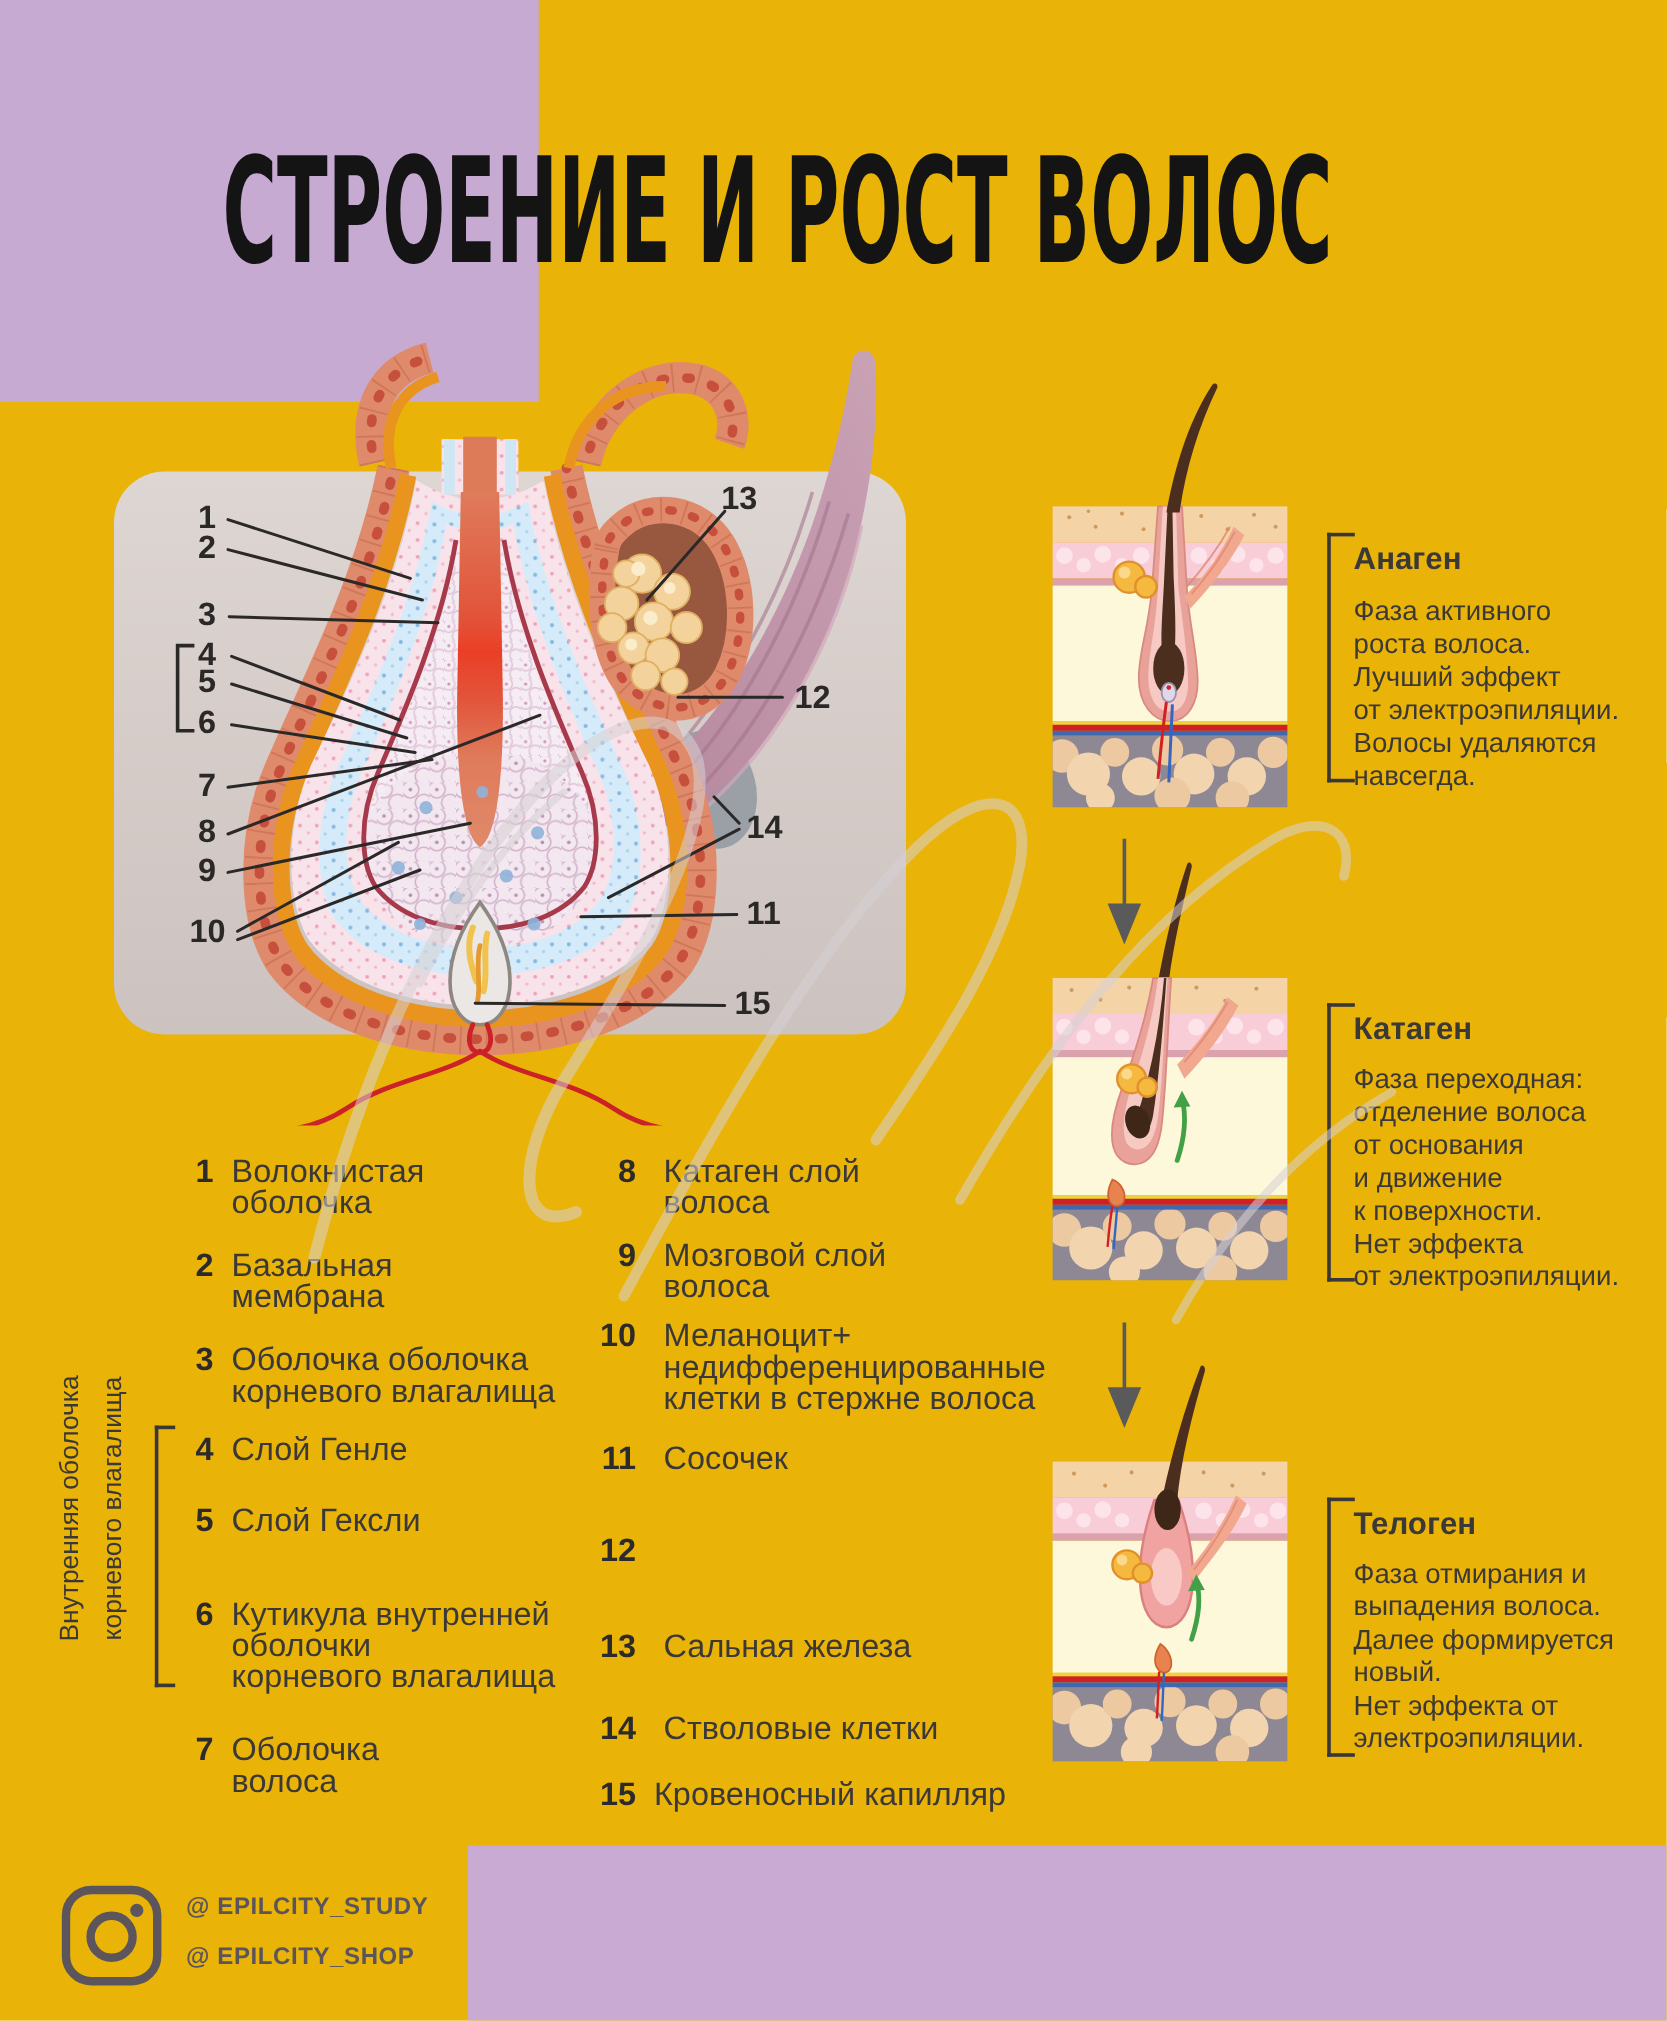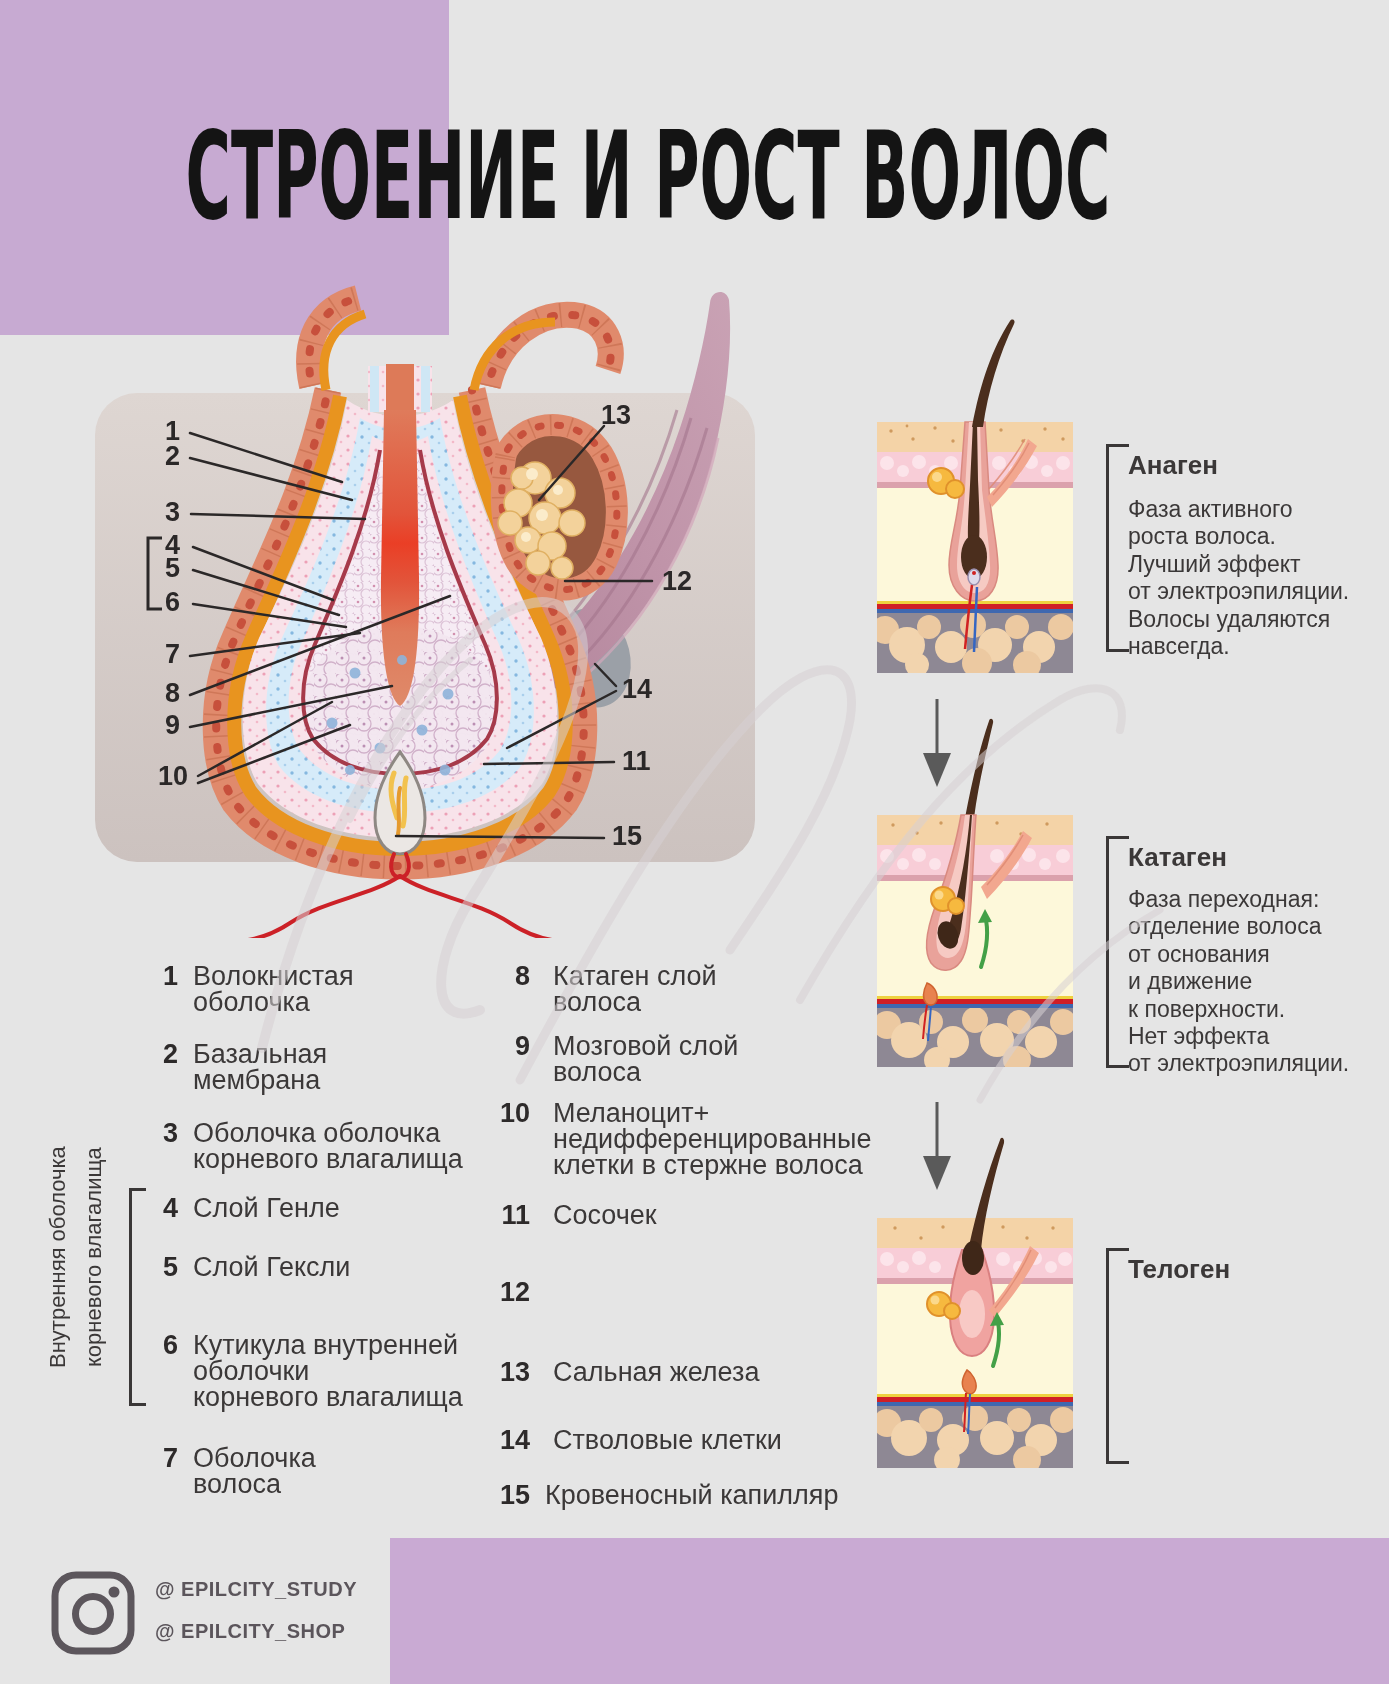--- a/index.html
+++ b/index.html
@@ -1,16 +1,16 @@
 <!DOCTYPE html>
 <html><head>
 <meta charset="utf-8">
 <style>
   html,body{margin:0;padding:0;background:#fff;}
-  .page{position:relative;width:1389px;height:1684px;background:#e5e5e5;overflow:hidden;
+  .page{position:relative;width:1389px;height:1684px;background:#eab308;overflow:hidden;
         font-family:"Liberation Sans",sans-serif;color:#3b3838;}
   .abs{position:absolute;}
   .corner-block{left:0;top:0;width:449px;height:335px;background:#c7aad2;}
   .footer-bar{left:390px;top:1538px;width:999px;height:146px;background:#c9aad3;}
   .title-svg{left:0;top:0;}
   .lrow{display:flex;align-items:flex-start;}
   .lnum{width:58px;text-align:right;font-weight:bold;font-size:27px;color:#2d2a2a;line-height:26px;}
   .lnum2{width:78px;text-align:right;font-weight:bold;font-size:27px;color:#2d2a2a;line-height:26px;}
   .ltext{margin-left:15px;font-size:27px;line-height:26px;white-space:pre-line;color:#3b3838;}
   .bracket{border-left:3px solid #3a3737;border-top:3px solid #3a3737;border-bottom:3px solid #3a3737;}
@@ -526,20 +526,26 @@
   <div class="abs phase-desc" style="left:1128px;top:886px">Фаза переходная:
 отделение волоса
 от основания
 и движение
 к поверхности.
 Нет эффекта
 от электроэпиляции.</div>
 
   <div class="abs bracket" style="left:1106px;top:1248px;width:20px;height:210px"></div>
   <div class="abs phase-title" style="left:1128px;top:1254px">Телоген</div>
+  <div class="abs phase-desc" style="left:1128px;top:1298px">Фаза отмирания и
+выпадения волоса.
+Далее формируется
+новый.
+Нет эффекта от
+электроэпиляции.</div>
 
   <div class="abs footer-bar"></div>
   <svg class="abs" style="left:50px;top:1570px" width="88" height="88" viewBox="0 0 88 88">
     <rect x="5" y="5" width="76" height="76" rx="21" fill="none" stroke="#5c565c" stroke-width="7"></rect>
     <circle cx="43" cy="44" r="17.5" fill="none" stroke="#5c565c" stroke-width="7"></circle>
     <circle cx="64" cy="22" r="5.5" fill="#5c565c"></circle>
   </svg>
   <div class="abs handle" style="left:155px;top:1578px">@ EPILCITY_STUDY</div>
   <div class="abs handle" style="left:155px;top:1620px">@ EPILCITY_SHOP</div>
 

